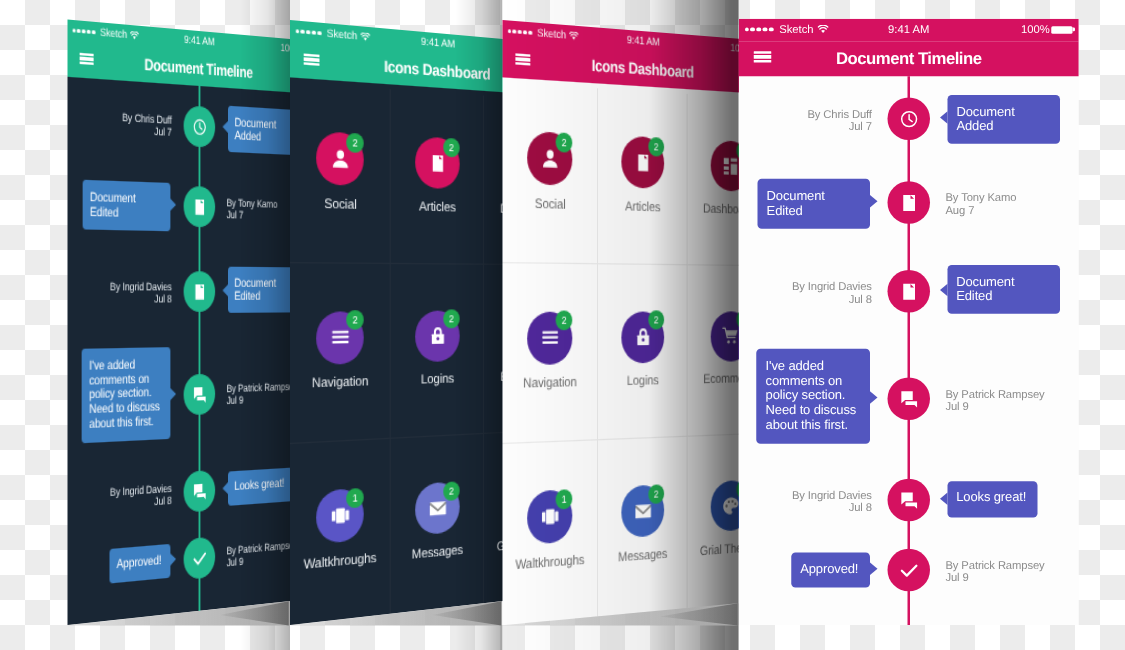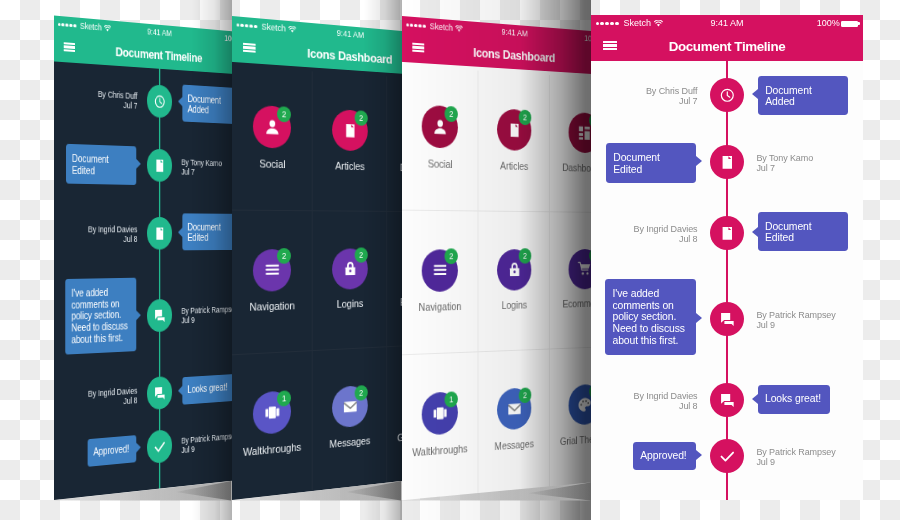--- a/index.html
+++ b/index.html
@@ -562,21 +562,21 @@
 Added</span>
             </span>
             <span class="tl-node" style="top:83.8px">
               <span class="ico tl-ico" style="">
                 <svg viewBox="0 0 24 24" width="100%" height="100%">
                   <path fill-rule="evenodd" d="M5.2 2.8h13.6v18.6H5.2zM13.6 7.1h4.1l-4.1-4.0z" fill="currentColor"></path>
                 </svg>
               </span>
             </span>
             <span class="tl-meta right" style="top:91.4px">By Tony Kamo
-Jul 7</span>
+Aug 7</span>
             <span class="bubble left" style="left:14.9px;top:82.3px;width:90.5px;height:39.1px">
               <span class="tail" style="right:-6px;top:12.5px"></span>
               <span class="btxt">Document
 Edited</span>
             </span>
             <span class="tl-node" style="top:154.8px">
               <span class="ico tl-ico" style="">
                 <svg viewBox="0 0 24 24" width="100%" height="100%">
                   <path fill-rule="evenodd" d="M5.2 2.8h13.6v18.6H5.2zM13.6 7.1h4.1l-4.1-4.0z" fill="currentColor"></path>
                 </svg>

